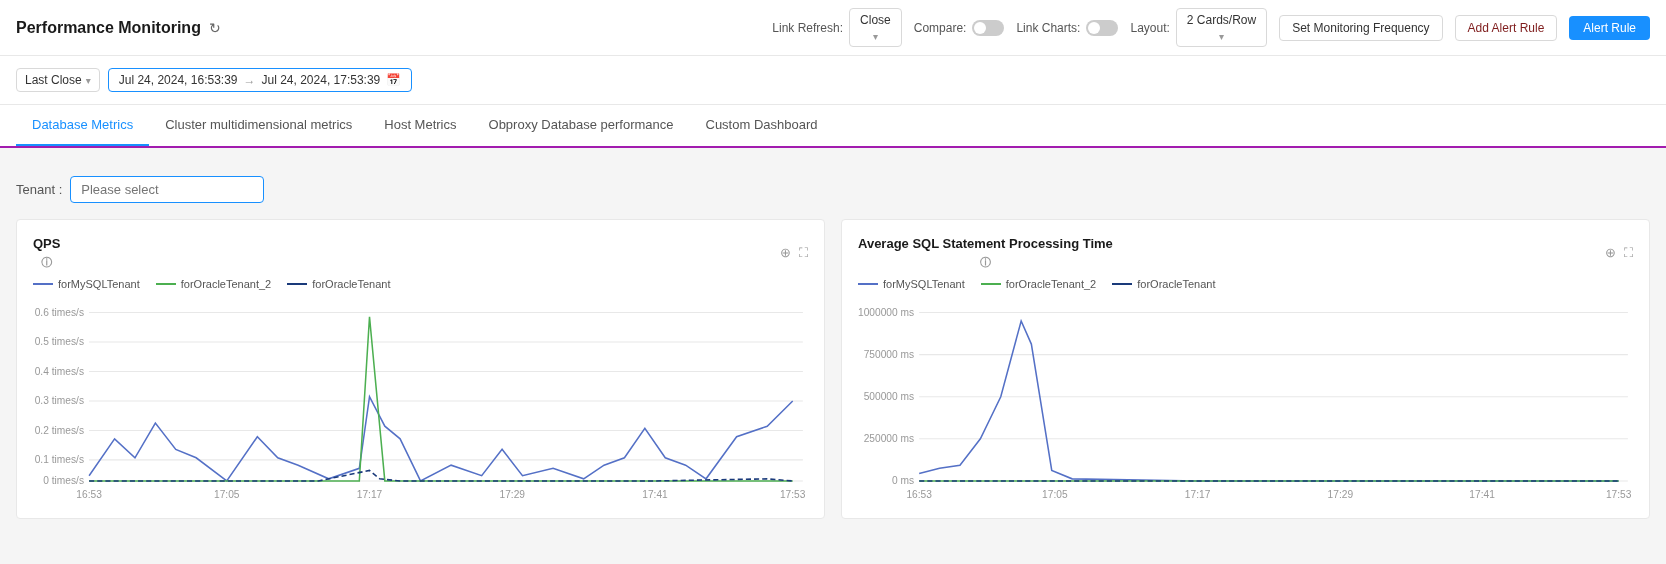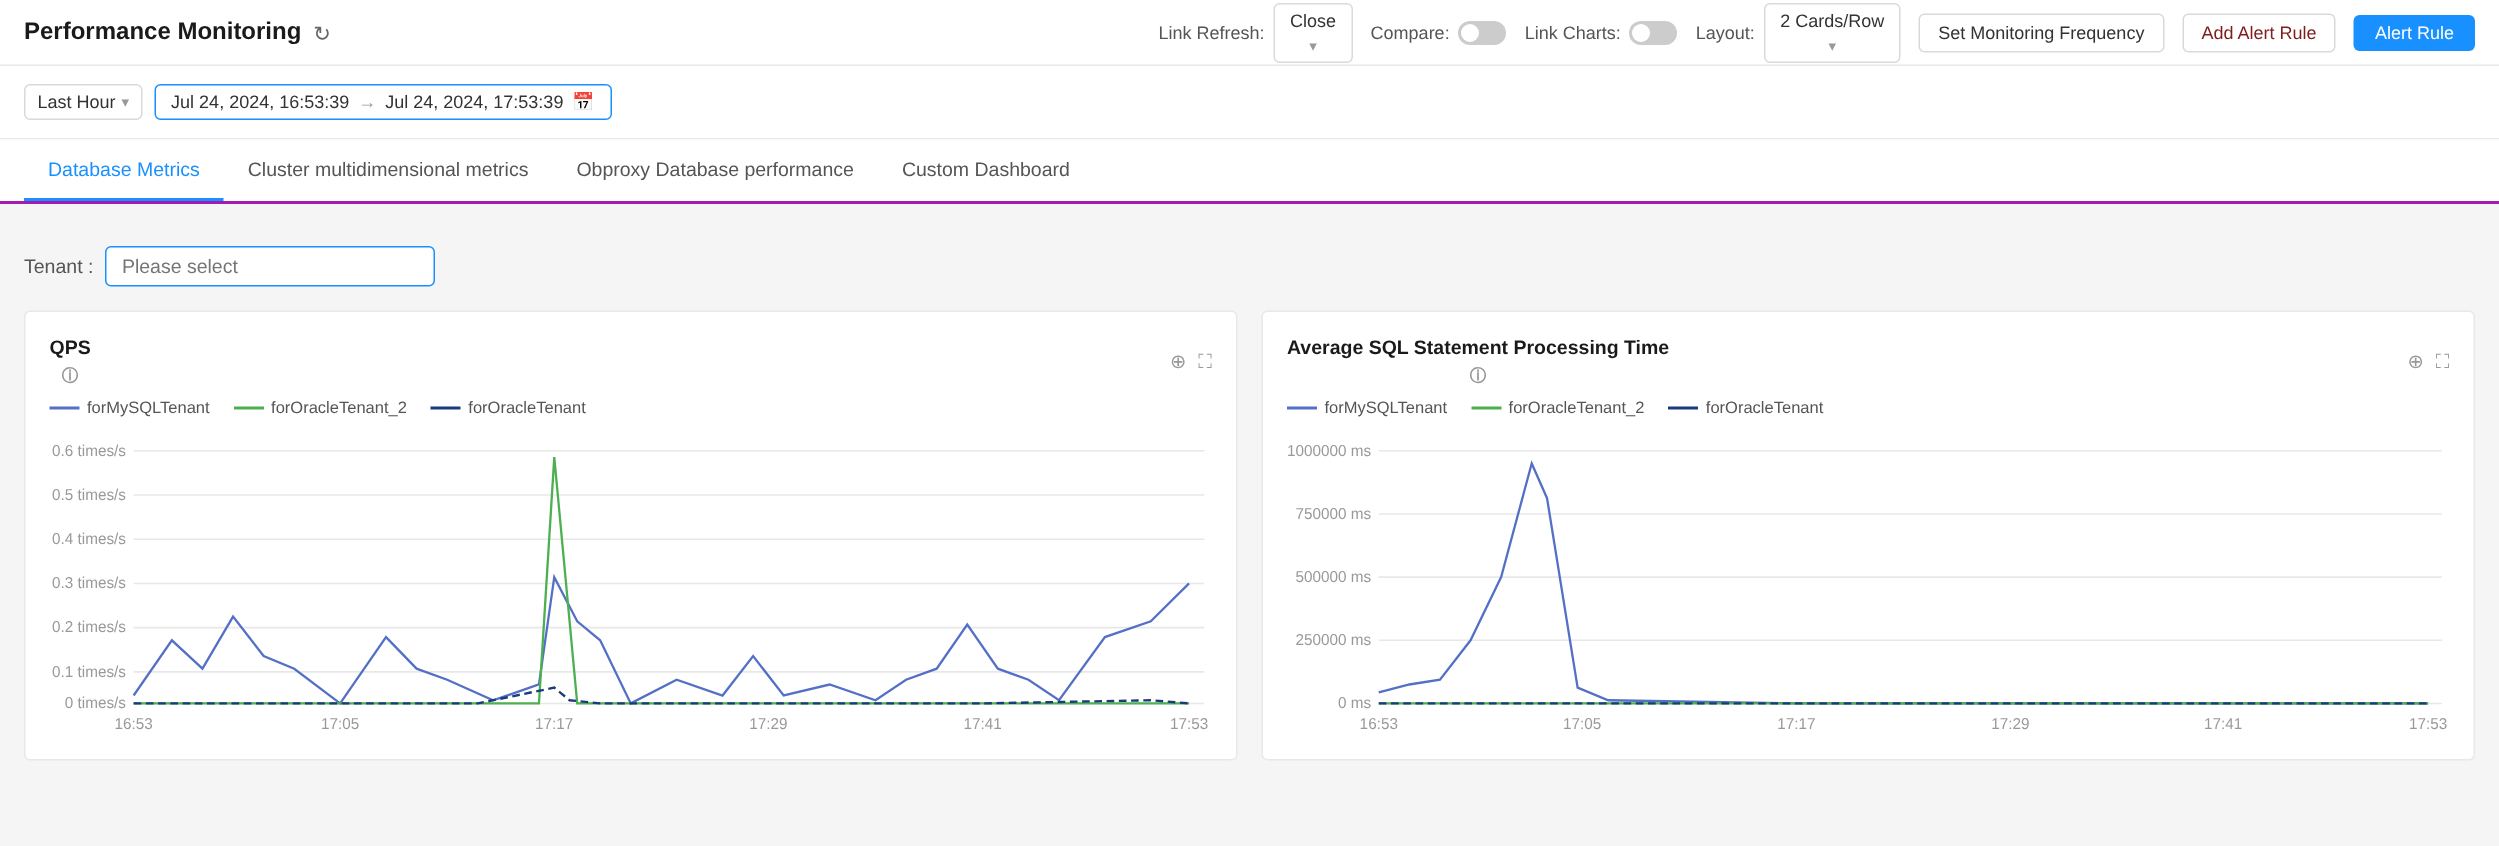--- a/index.html
+++ b/index.html
@@ -1,20 +1,20 @@
 <!DOCTYPE html>
 <html><head>
   <meta charset="utf-8">
   <style>
     * { box-sizing: border-box; margin: 0; padding: 0; }
     body { font-family: -apple-system, BlinkMacSystemFont, 'Segoe UI', Arial, sans-serif; font-size: 13px; background: #f5f5f5; color: #333; }
 
     .header {
       display: flex; align-items: center; justify-content: space-between;
-      background: #fff; padding: 0 16px; height: 44px;
+      background: #fff; padding: 0 16px; height: 56px;
       border-bottom: 1px solid #e8e8e8;
     }
     .header-left { display: flex; align-items: center; gap: 8px; }
     .header-title { font-size: 16px; font-weight: 600; color: #1a1a1a; }
     .refresh-icon { color: #666; cursor: pointer; font-size: 14px; }
     .header-right { display: flex; align-items: center; gap: 12px; }
     .header-control { display: flex; align-items: center; gap: 6px; font-size: 12px; color: #555; }
     .toggle-switch {
       width: 32px; height: 16px; background: #ccc; border-radius: 8px;
       position: relative; cursor: pointer; display: inline-block;
@@ -69,21 +69,21 @@
       border-bottom: 2px solid transparent; white-space: nowrap;
     }
     .tab.active { color: #1890ff; border-bottom-color: #1890ff; font-weight: 500; }
 
     .content-area { padding: 16px; background: #f5f5f5; }
 
     .tenant-row { display: flex; align-items: center; gap: 8px; margin-bottom: 16px; margin-top: 12px; }
     .tenant-label { font-size: 13px; color: #555; }
     .tenant-input {
       border: 1px solid #1890ff; border-radius: 4px; padding: 5px 10px;
-      font-size: 13px; color: #bbb; background: #fff; width: 220px; outline: none;
+      font-size: 13px; color: #bbb; background: #fff; width: 194px; outline: none;
     }
 
     .charts-row { display: flex; gap: 16px; }
     .chart-card {
       background: #fff; border: 1px solid #e8e8e8; border-radius: 4px;
       flex: 1; padding: 16px; min-height: 260px;
     }
     .chart-header { display: flex; align-items: center; justify-content: space-between; margin-bottom: 8px; }
     .chart-title { font-size: 13px; font-weight: 600; color: #1a1a1a; display: flex; align-items: center; gap: 4px; flex-direction: column; }
     .chart-actions { display: flex; gap: 8px; color: #999; }
@@ -137,38 +137,41 @@
       </button>
     </div>
     <button class="btn-monitoring">Set Monitoring Frequency</button>
     <button class="btn-alert-add">Add Alert Rule</button>
     <button class="btn-alert-rule">Alert Rule</button>
   </div>
 </div>
 
 <div class="time-bar">
   <div class="time-range-select">
-    <span>Last Hour</span>
+    <span>Last Close</span>
     <span class="chevron">▾</span>
   </div>
   <div class="time-range-input">
     <span>Jul 24, 2024, 16:53:39</span>
     <span class="time-separator">→</span>
     <span>Jul 24, 2024, 17:53:39</span>
     <span class="calendar-icon">📅</span>
   </div>
 </div>
 
 <div class="tabs-container">
   <div class="tabs">
     <div class="tab active">
       <span>Database Metrics</span>
     </div>
     <div class="tab">
       <span>Cluster multidimensional metrics</span>
+    </div>
+    <div class="tab">
+      <span>Host Metrics</span>
     </div>
     <div class="tab">
       <span>Obproxy Database performance</span>
     </div>
     <div class="tab">
       <span>Custom Dashboard</span>
     </div>
   </div>
 </div>
 

